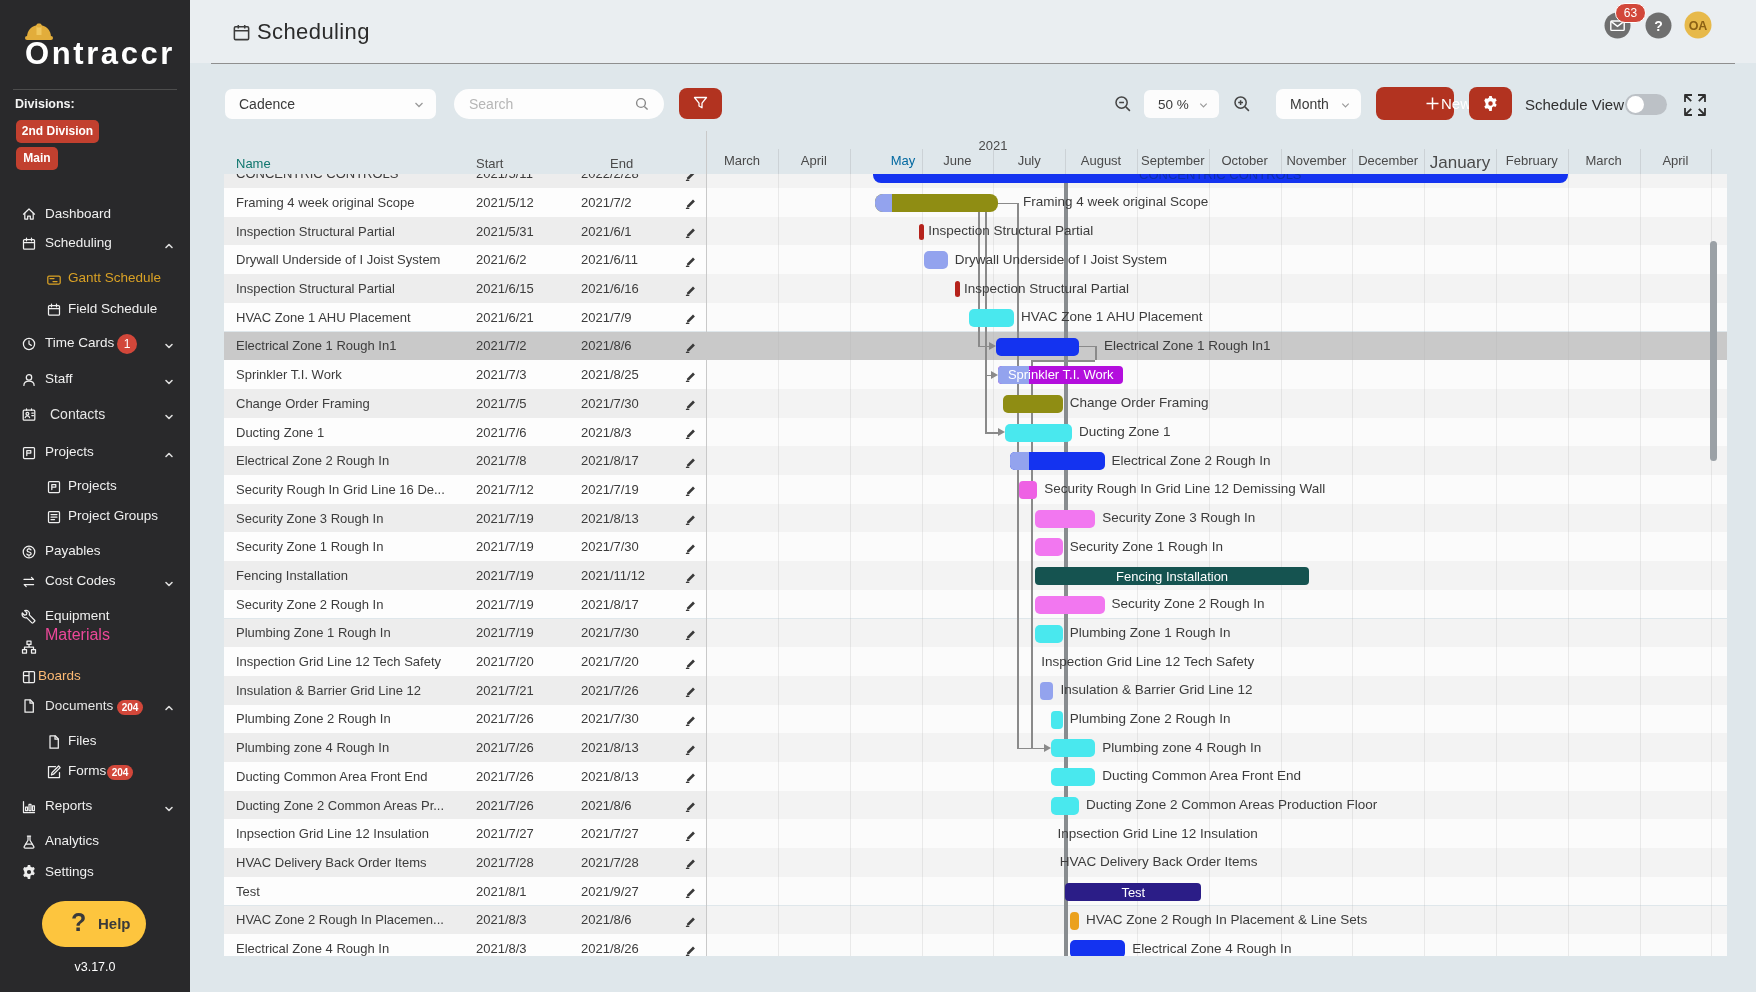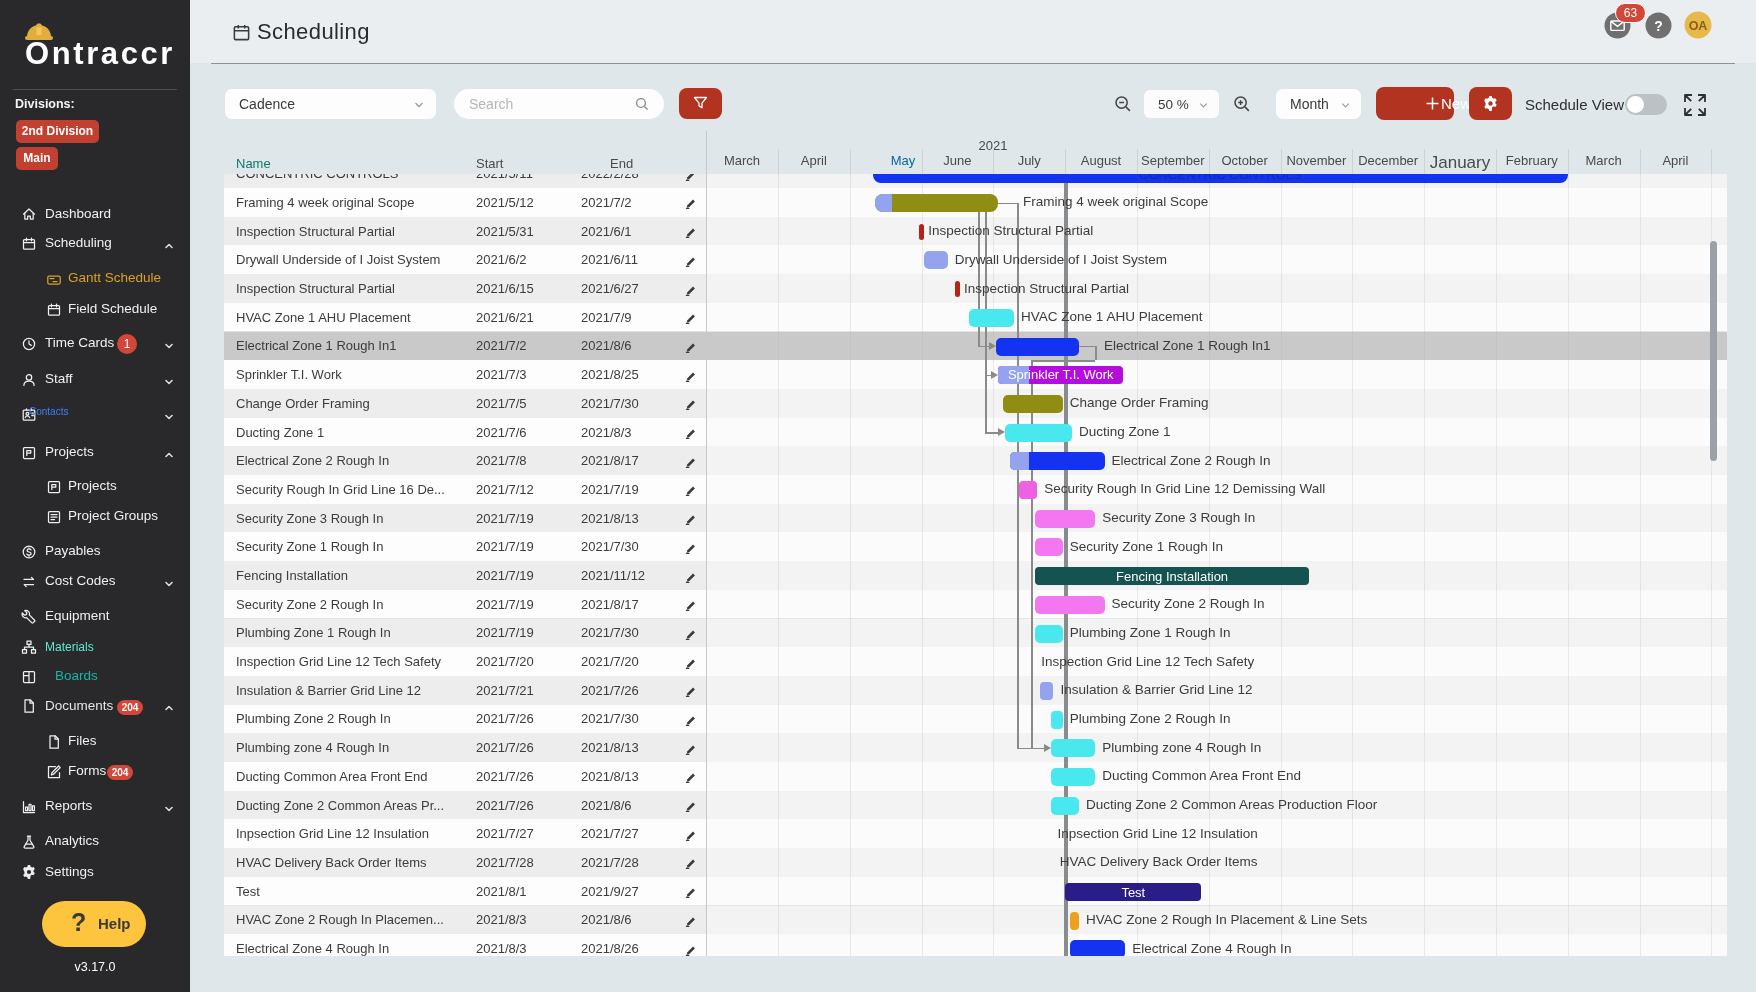--- a/index.html
+++ b/index.html
@@ -69,21 +69,21 @@
     <div class="a" style="left:163px;top:374px"><svg width="12" height="12" viewBox="0 0 12 12" fill="none" stroke="#dcdcdc" stroke-width="1.6" stroke-linecap="round" stroke-linejoin="round">
         <path d="M3 4.5 6 7.5 9 4.5"></path>
       </svg></div>
     <div class="a" style="left:21px;top:407px">
       <svg width="16" height="16" viewBox="0 0 16 16" style="display:block" fill="none" stroke="#f0f0f0" stroke-width="1.25" stroke-linecap="round" stroke-linejoin="round">
         <rect x="2.2" y="3.2" width="11.6" height="10" rx="1"></rect>
         <circle cx="6.4" cy="6.8" r="1.4"></circle>
         <path d="M4.2 10.6c.4-1.2 1.2-1.7 2.2-1.7s1.8.5 2.2 1.7M10.8 6h1.6M10.8 8.6h1.6M5.5 3.2V1.9M10.5 3.2V1.9"></path>
       </svg>
     </div>
-    <div class="a" style="left:29px;top:406px;font-size:10px;color:#3b82f6;white-space:nowrap">Contacts</div>
+    <div class="a" style="left:50px;top:406px;font-size:14px;color:#e5e5e5;white-space:nowrap">Contacts</div>
     <div class="a" style="left:163px;top:409px"><svg width="12" height="12" viewBox="0 0 12 12" fill="none" stroke="#dcdcdc" stroke-width="1.6" stroke-linecap="round" stroke-linejoin="round">
         <path d="M3 4.5 6 7.5 9 4.5"></path>
       </svg></div>
     <div class="a" style="left:21px;top:445px">
       <svg width="16" height="16" viewBox="0 0 16 16" style="display:block" fill="none" stroke="#f0f0f0" stroke-width="1.25" stroke-linecap="round" stroke-linejoin="round">
         <rect x="2.5" y="2.5" width="11" height="11" rx="1"></rect>
         <path d="M5.8 5.5v5M5.8 5.5h4.0v2.6H5.8"></path>
       </svg>
     </div>
     <div class="a" style="left:45px;top:444px;font-size:13.5px;color:#f0f0f0;white-space:nowrap">Projects</div>
@@ -127,28 +127,28 @@
     </div>
     <div class="a" style="left:45px;top:608px;font-size:13.5px;color:#f0f0f0;white-space:nowrap">Equipment</div>
     <div class="a" style="left:21px;top:639px">
       <svg width="16" height="16" viewBox="0 0 16 16" style="display:block" fill="none" stroke="#f0f0f0" stroke-width="1.25" stroke-linecap="round" stroke-linejoin="round">
         <rect x="6" y="2" width="4" height="3.4"></rect>
         <rect x="1.5" y="10.6" width="4" height="3.4"></rect>
         <rect x="10.5" y="10.6" width="4" height="3.4"></rect>
         <path d="M8 5.4v2.6M3.5 10.6V8h9v2.6"></path>
       </svg>
     </div>
-    <div class="a" style="left:45px;top:640px;font-size:12px;color:#5eead4;white-space:nowrap">Materials</div>
+    <div class="a" style="left:45px;top:626px;font-size:16px;color:#ec4899;white-space:nowrap">Materials</div>
     <div class="a" style="left:21px;top:669px">
       <svg width="16" height="16" viewBox="0 0 16 16" style="display:block" fill="none" stroke="#f0f0f0" stroke-width="1.25" stroke-linecap="round" stroke-linejoin="round">
         <rect x="2.5" y="2.5" width="11" height="11" rx="1"></rect>
         <path d="M8 2.5v11M2.5 6.5H8"></path>
       </svg>
     </div>
-    <div class="a" style="left:55px;top:668px;font-size:13.5px;color:#14b8a6;white-space:nowrap">Boards</div>
+    <div class="a" style="left:38px;top:668px;font-size:13.5px;color:#fdba74;white-space:nowrap">Boards</div>
     <div class="a" style="left:21px;top:698px">
       <svg width="16" height="16" viewBox="0 0 16 16" style="display:block" fill="none" stroke="#f0f0f0" stroke-width="1.25" stroke-linecap="round" stroke-linejoin="round">
         <path d="M4 1.8h5.2L12.3 5v9.2H4z"></path>
         <path d="M9 2v3.2h3.2"></path>
       </svg>
     </div>
     <div class="a" style="left:45px;top:698px;font-size:13.5px;color:#e5e5e5;white-space:nowrap">Documents</div>
     <div class="a" style="left:163px;top:700px"><svg width="12" height="12" viewBox="0 0 12 12" fill="none" stroke="#dcdcdc" stroke-width="1.6" stroke-linecap="round" stroke-linejoin="round">
         <path d="M3 7.5 6 4.5 9 7.5"></path>
       </svg></div>
@@ -397,21 +397,21 @@
       </svg></div>
     <div class="a" style="left:236px;top:78.2px;width:225px;font-size:13px;color:#3c3c3c;white-space:nowrap;overflow:hidden">Drywall Underside of I Joist System</div>
     <div class="a" style="left:476px;top:78.2px;font-size:13px;color:#3c3c3c">2021/6/2</div>
     <div class="a" style="left:581px;top:78.2px;font-size:13px;color:#3c3c3c">2021/6/11</div>
     <div class="a" style="left:684px;top:78.8px"><svg width="13" height="13" viewBox="0 0 13 13">
         <path d="m3.4 9.2 5.6-5.6 1.9 1.9-5.6 5.6-2.5.6z" fill="#3a3a3a"></path>
         <path d="M1.9 12.4h3.4" stroke="#3a3a3a" stroke-width="1.3"></path>
       </svg></div>
     <div class="a" style="left:236px;top:107.0px;width:225px;font-size:13px;color:#3c3c3c;white-space:nowrap;overflow:hidden">Inspection Structural Partial</div>
     <div class="a" style="left:476px;top:107.0px;font-size:13px;color:#3c3c3c">2021/6/15</div>
-    <div class="a" style="left:581px;top:107.0px;font-size:13px;color:#3c3c3c">2021/6/27</div>
+    <div class="a" style="left:581px;top:107.0px;font-size:13px;color:#3c3c3c">2021/6/16</div>
     <div class="a" style="left:684px;top:107.5px"><svg width="13" height="13" viewBox="0 0 13 13">
         <path d="m3.4 9.2 5.6-5.6 1.9 1.9-5.6 5.6-2.5.6z" fill="#3a3a3a"></path>
         <path d="M1.9 12.4h3.4" stroke="#3a3a3a" stroke-width="1.3"></path>
       </svg></div>
     <div class="a" style="left:236px;top:135.7px;width:225px;font-size:13px;color:#3c3c3c;white-space:nowrap;overflow:hidden">HVAC Zone 1 AHU Placement</div>
     <div class="a" style="left:476px;top:135.7px;font-size:13px;color:#3c3c3c">2021/6/21</div>
     <div class="a" style="left:581px;top:135.7px;font-size:13px;color:#3c3c3c">2021/7/9</div>
     <div class="a" style="left:684px;top:136.2px"><svg width="13" height="13" viewBox="0 0 13 13">
         <path d="m3.4 9.2 5.6-5.6 1.9 1.9-5.6 5.6-2.5.6z" fill="#3a3a3a"></path>
         <path d="M1.9 12.4h3.4" stroke="#3a3a3a" stroke-width="1.3"></path>

